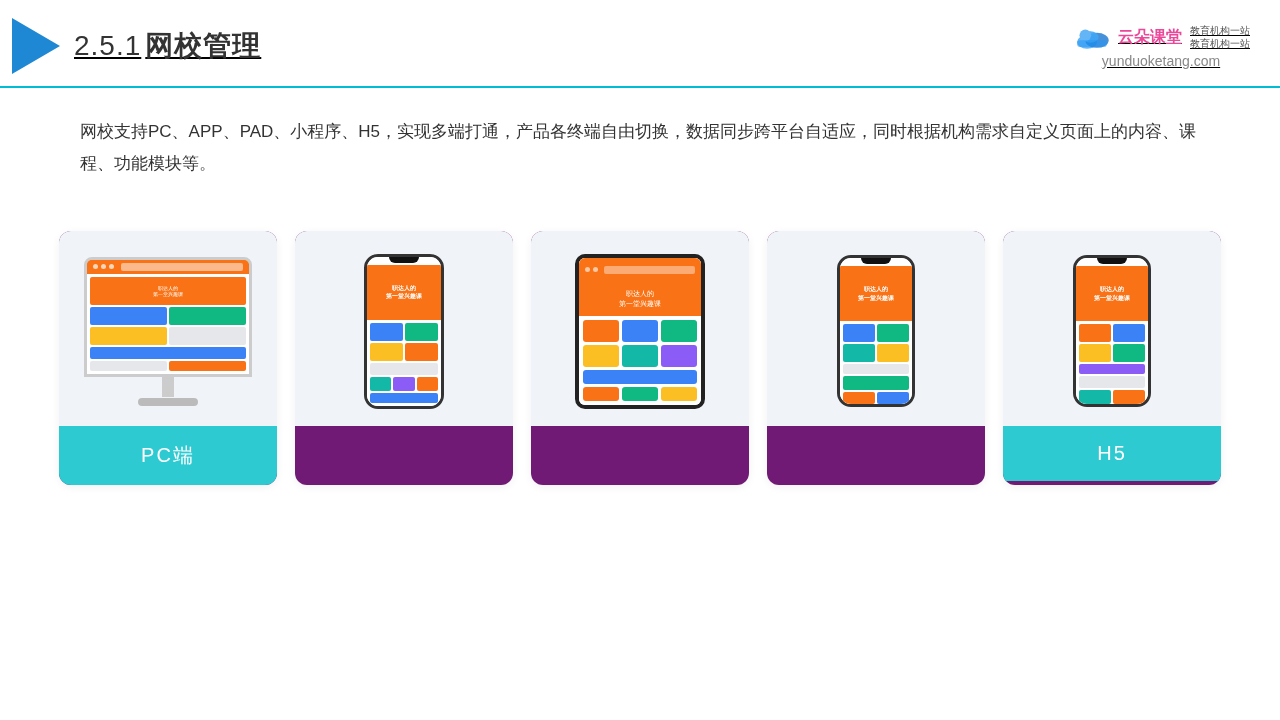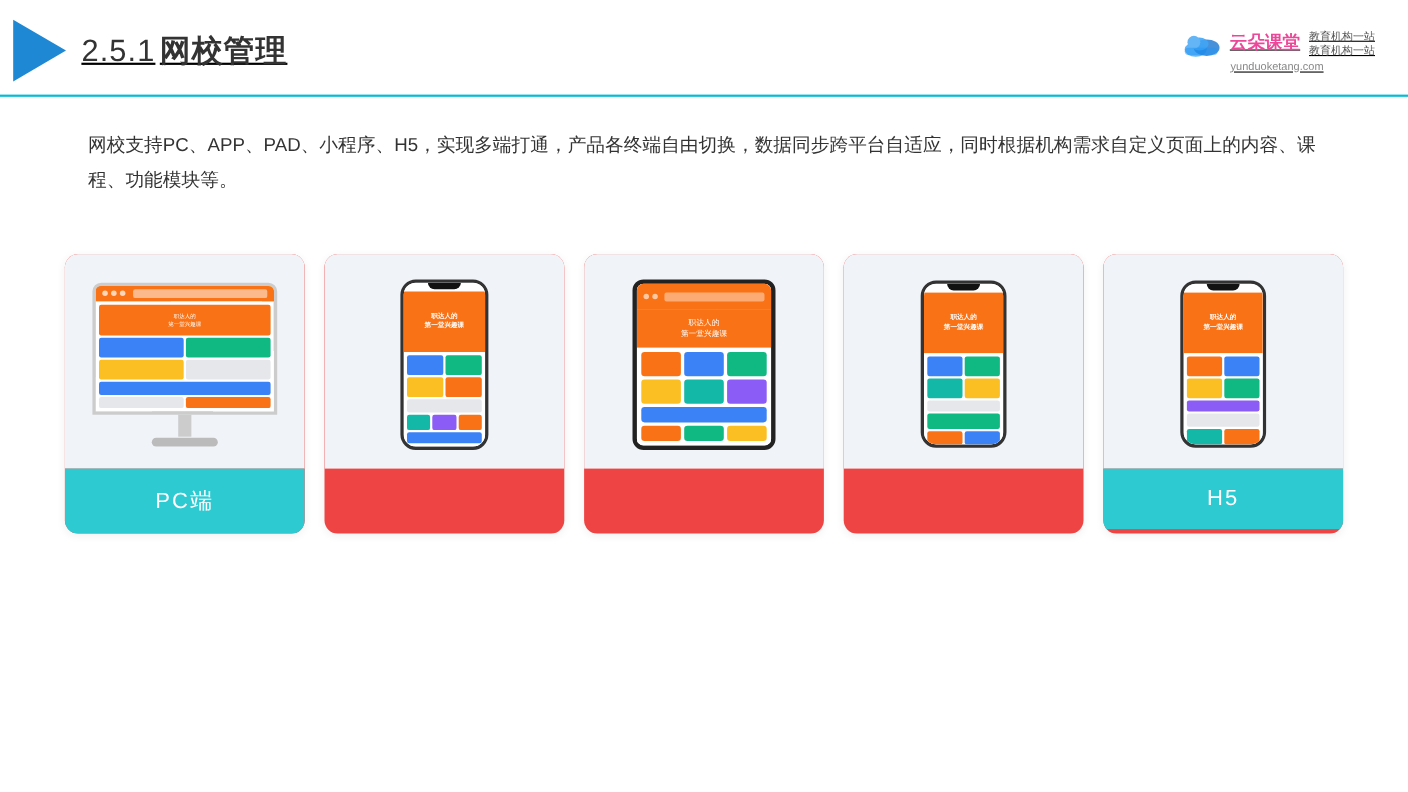--- a/index.html
+++ b/index.html
@@ -59,21 +59,21 @@
     .cloud-svg {
       width: 40px;
       height: 28px;
     }
     .logo-text-main {
       font-size: 16px;
       color: #ec4899;
       font-weight: bold;
     }
     .logo-url {
-      font-size: 10px;
+      font-size: 14px;
       color: #888;
       text-align: right;
     }
 
     
     .description {
       padding: 28px 60px 10px 80px;
       font-size: 17px;
       color: #333;
       line-height: 1.9;
@@ -82,21 +82,21 @@
     
     .cards-container {
       display: flex;
       justify-content: center;
       gap: 18px;
       padding: 30px 50px 0 50px;
       margin-top: 10px;
     }
 
     .card {
-      background: #ef4444;
+      background: #701a75;
       border-radius: 12px;
       width: 218px;
       display: flex;
       flex-direction: column;
       align-items: center;
       overflow: hidden;
       box-shadow: 0 2px 8px rgba(0,0,0,0.06);
     }
 
     .card-image-area {

